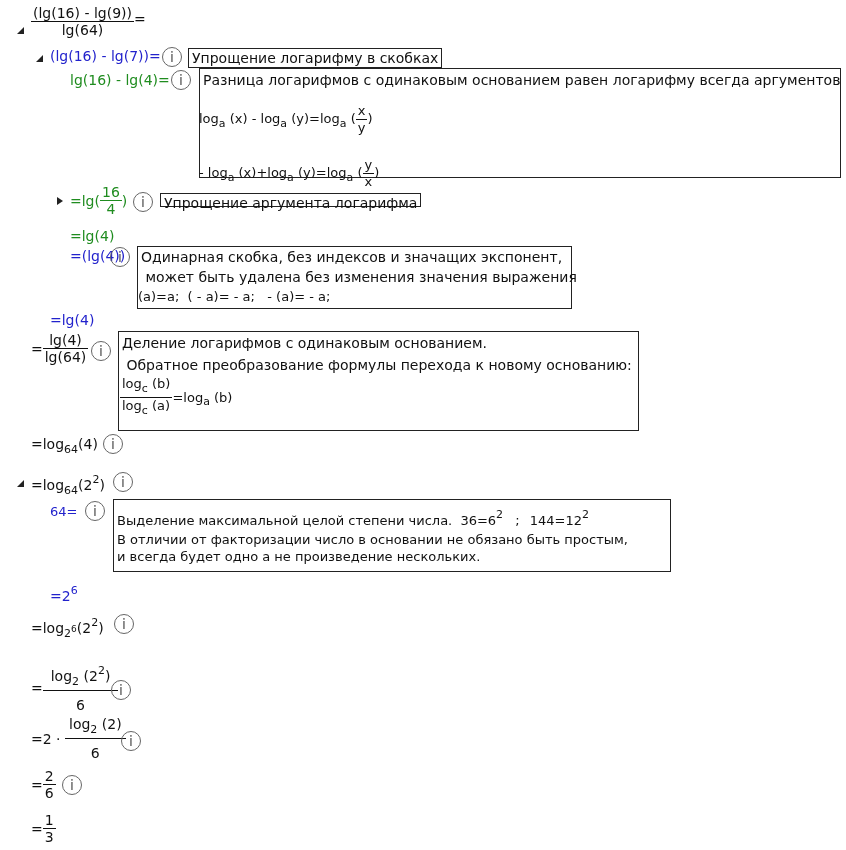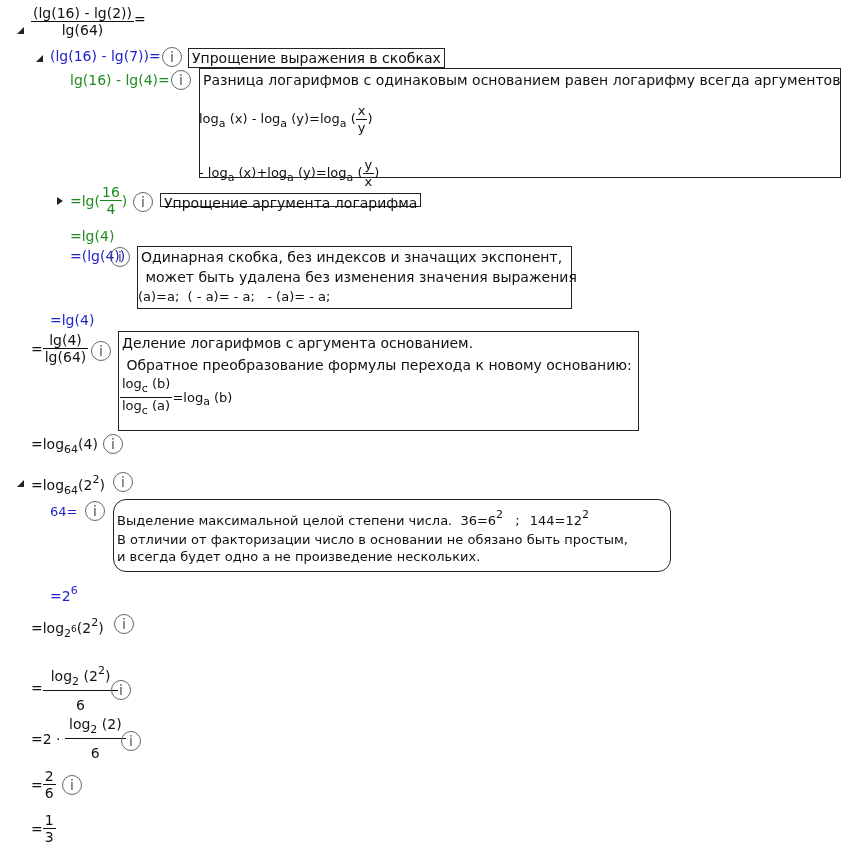--- a/index.html
+++ b/index.html
@@ -23,29 +23,29 @@
   sub { font-size:11px; vertical-align:-4px; }
   sup { font-size:11px; vertical-align:7px; }
   .small { font-size:13px; }
 </style>
 </head>
 <body>
 
 <div class="tri tri-exp" style="left:17px;top:27px;"></div>
 <div class="abs black" style="left:31px;top:5px;">
   <span class="frac">
-    <span class="num">(lg(16) - lg(2))</span>
+    <span class="num">(lg(16) - lg(9))</span>
     <span class="den">lg(64)</span>
   </span><span style="vertical-align:2px;">=</span>
 </div>
 
 <div class="tri tri-exp" style="left:36px;top:55px;"></div>
 <div class="abs blue" style="left:50px;top:48px;">(lg(16) - lg(7))=</div>
 <div class="info" style="left:162px;top:47px;"><span>i</span></div>
-<div class="hint" style="left:188px;top:48px;height:20px;line-height:18px;">Упрощение выражения в скобках</div>
+<div class="hint" style="left:188px;top:48px;height:20px;line-height:18px;">Упрощение логарифму в скобках</div>
 
 <div class="abs green" style="left:70px;top:72px;">lg(16) - lg(4)=</div>
 <div class="info" style="left:171px;top:70px;"><span>i</span></div>
 <div class="hint" style="left:199px;top:68px;width:642px;height:110px;">
   <div style="margin-top:3px;">Разница логарифмов с одинаковым основанием равен логарифму всегда аргументов</div>
   <div class="small" style="position:absolute;left:-1px;top:34px;">
     <span>log</span><sub>a</sub> <span>(x) - </span><span>log</span><sub>a</sub> <span>(y)=</span><span>log</span><sub>a</sub> (<span class="frac"><span class="num">x</span><span class="den">y</span></span>)
   </div>
   <div class="small" style="position:absolute;left:-1px;top:88px;">
     <span>- </span><span>log</span><sub>a</sub> <span>(x)+</span><span>log</span><sub>a</sub> <span>(y)=</span><span>log</span><sub>a</sub> (<span class="frac"><span class="num">y</span><span class="den">x</span></span>)
@@ -69,41 +69,41 @@
   <div class="small" style="white-space:pre;margin-left:-3px;">(a)=a;  ( - a)= - a;   - (a)= - a;</div>
 </div>
 
 <div class="abs blue" style="left:50px;top:312px;">=lg(4)</div>
 
 <div class="abs black" style="left:31px;top:332px;">
   <span style="vertical-align:middle;">=</span><span class="frac"><span class="num">lg(4)</span><span class="den">lg(64)</span></span>
 </div>
 <div class="info" style="left:91px;top:341px;"><span>i</span></div>
 <div class="hint" style="left:118px;top:331px;width:521px;height:100px;line-height:22px;">
-  <div>Деление логарифмов с аргумента основанием.</div>
+  <div>Деление логарифмов с одинаковым основанием.</div>
   <div style="white-space:pre;"> Обратное преобразование формулы перехода к новому основанию:</div>
   <div class="small" style="position:absolute;left:1px;top:44px;">
     <span class="frac" style="text-align:left;"><span class="num"><span>log</span><sub>c</sub><span> (b)</span></span><span class="den"><span>log</span><sub>c</sub><span> (a)</span></span></span><span style="vertical-align:middle;">=log</span><sub>a</sub><span style="vertical-align:middle;"> (b)</span>
   </div>
 </div>
 
 <div class="abs black" style="left:31px;top:436px;">
   <span>=log</span><sub>64</sub><span>(4)</span>
 </div>
 <div class="info" style="left:103px;top:434px;"><span>i</span></div>
 
 <div class="tri tri-exp" style="left:17px;top:480px;"></div>
 <div class="abs black" style="left:31px;top:473px;">
   <span>=log</span><sub>64</sub><span>(2</span><sup>2</sup><span>)</span>
 </div>
 <div class="info" style="left:113px;top:472px;"><span>i</span></div>
 
 <div class="abs blue small" style="left:50px;top:504px;">64=</div>
 <div class="info" style="left:85px;top:501px;"><span>i</span></div>
-<div class="hint" style="left:113px;top:499px;width:558px;height:73px;border-radius:13px;">
+<div class="hint" style="left:113px;top:499px;width:558px;height:73px;">
   <div style="margin-top:8px;" class="small">
     <span>Выделение максимальной целой степени числа.</span>
     <span style="margin-left:4px;"><span>36=6</span><sup>2</sup></span>
     <span style="margin-left:8px;">;</span>
     <span style="margin-left:6px;"><span>144=12</span><sup>2</sup></span>
   </div>
   <div style="margin-top:4px;" class="small">В отличии от факторизации число в основании не обязано быть простым,</div>
   <div style="margin-top:2px;" class="small">и всегда будет одно а не произведение нескольких.</div>
 </div>
 

